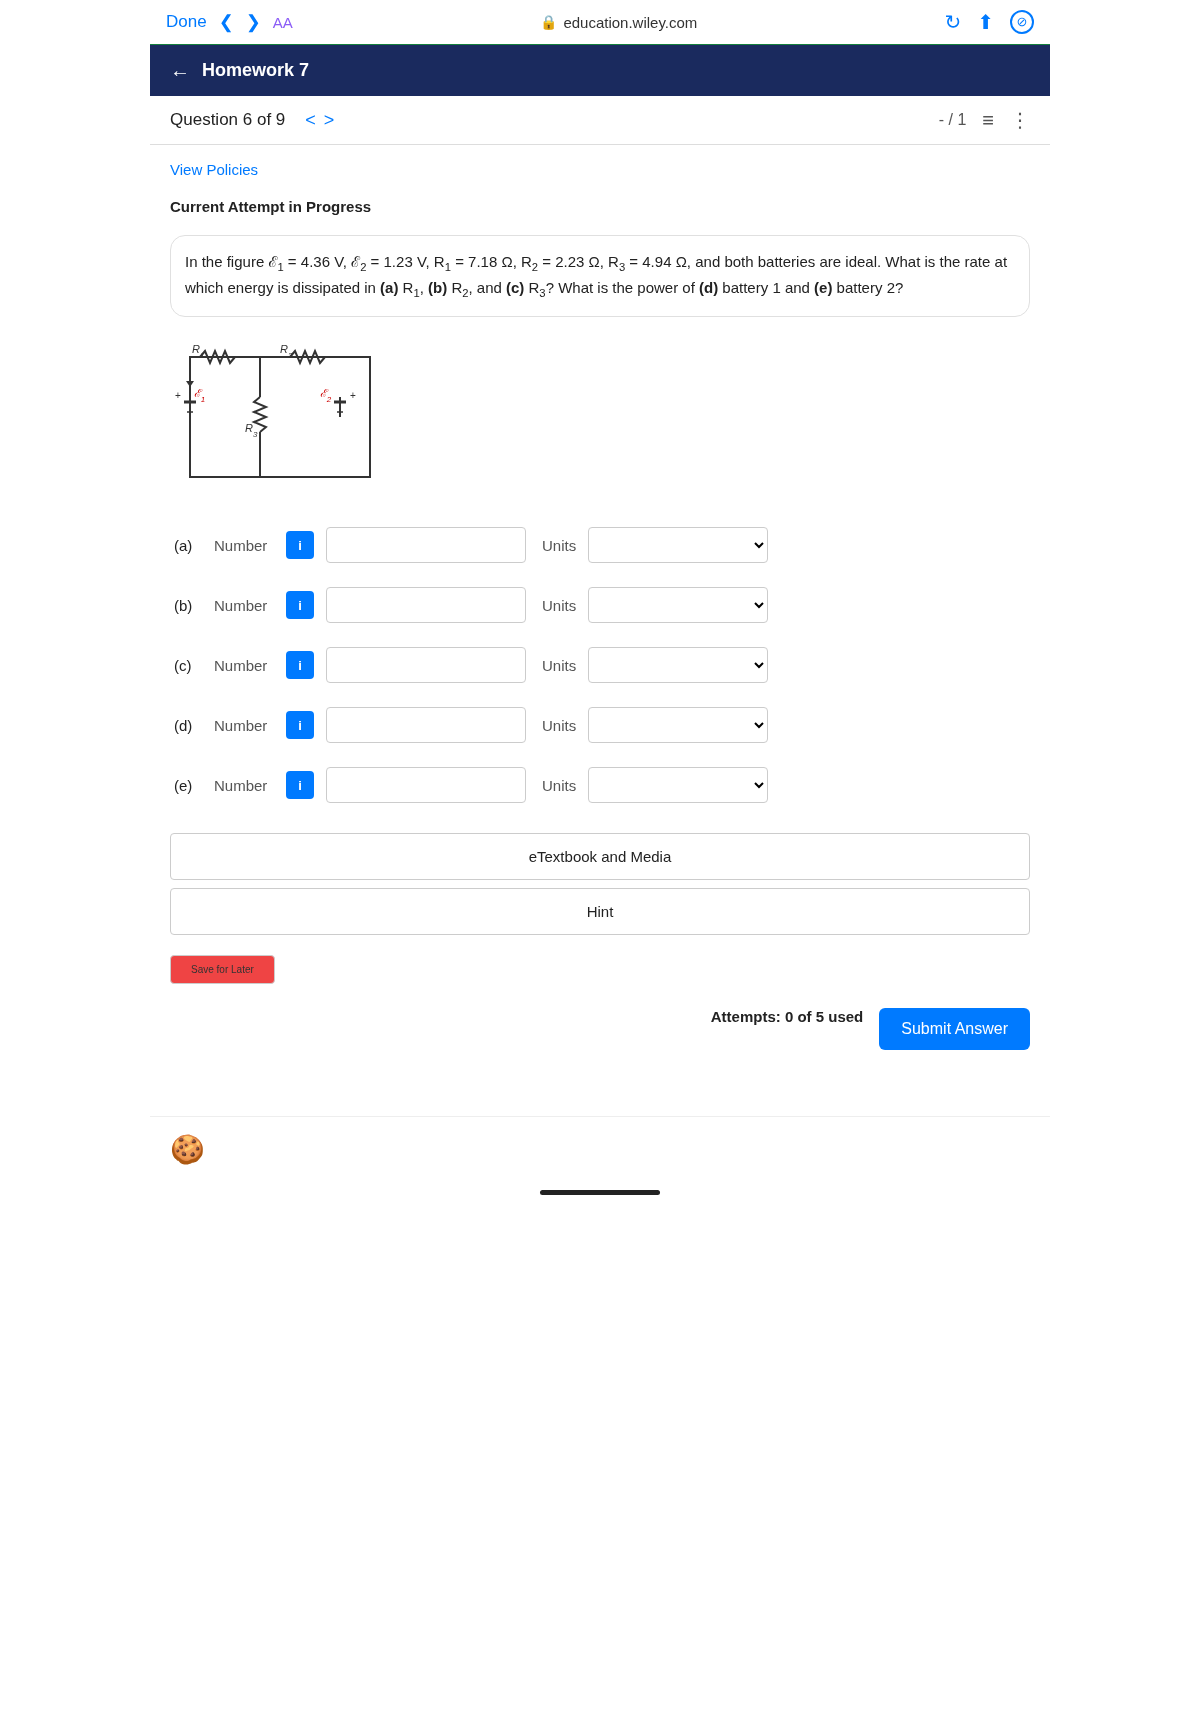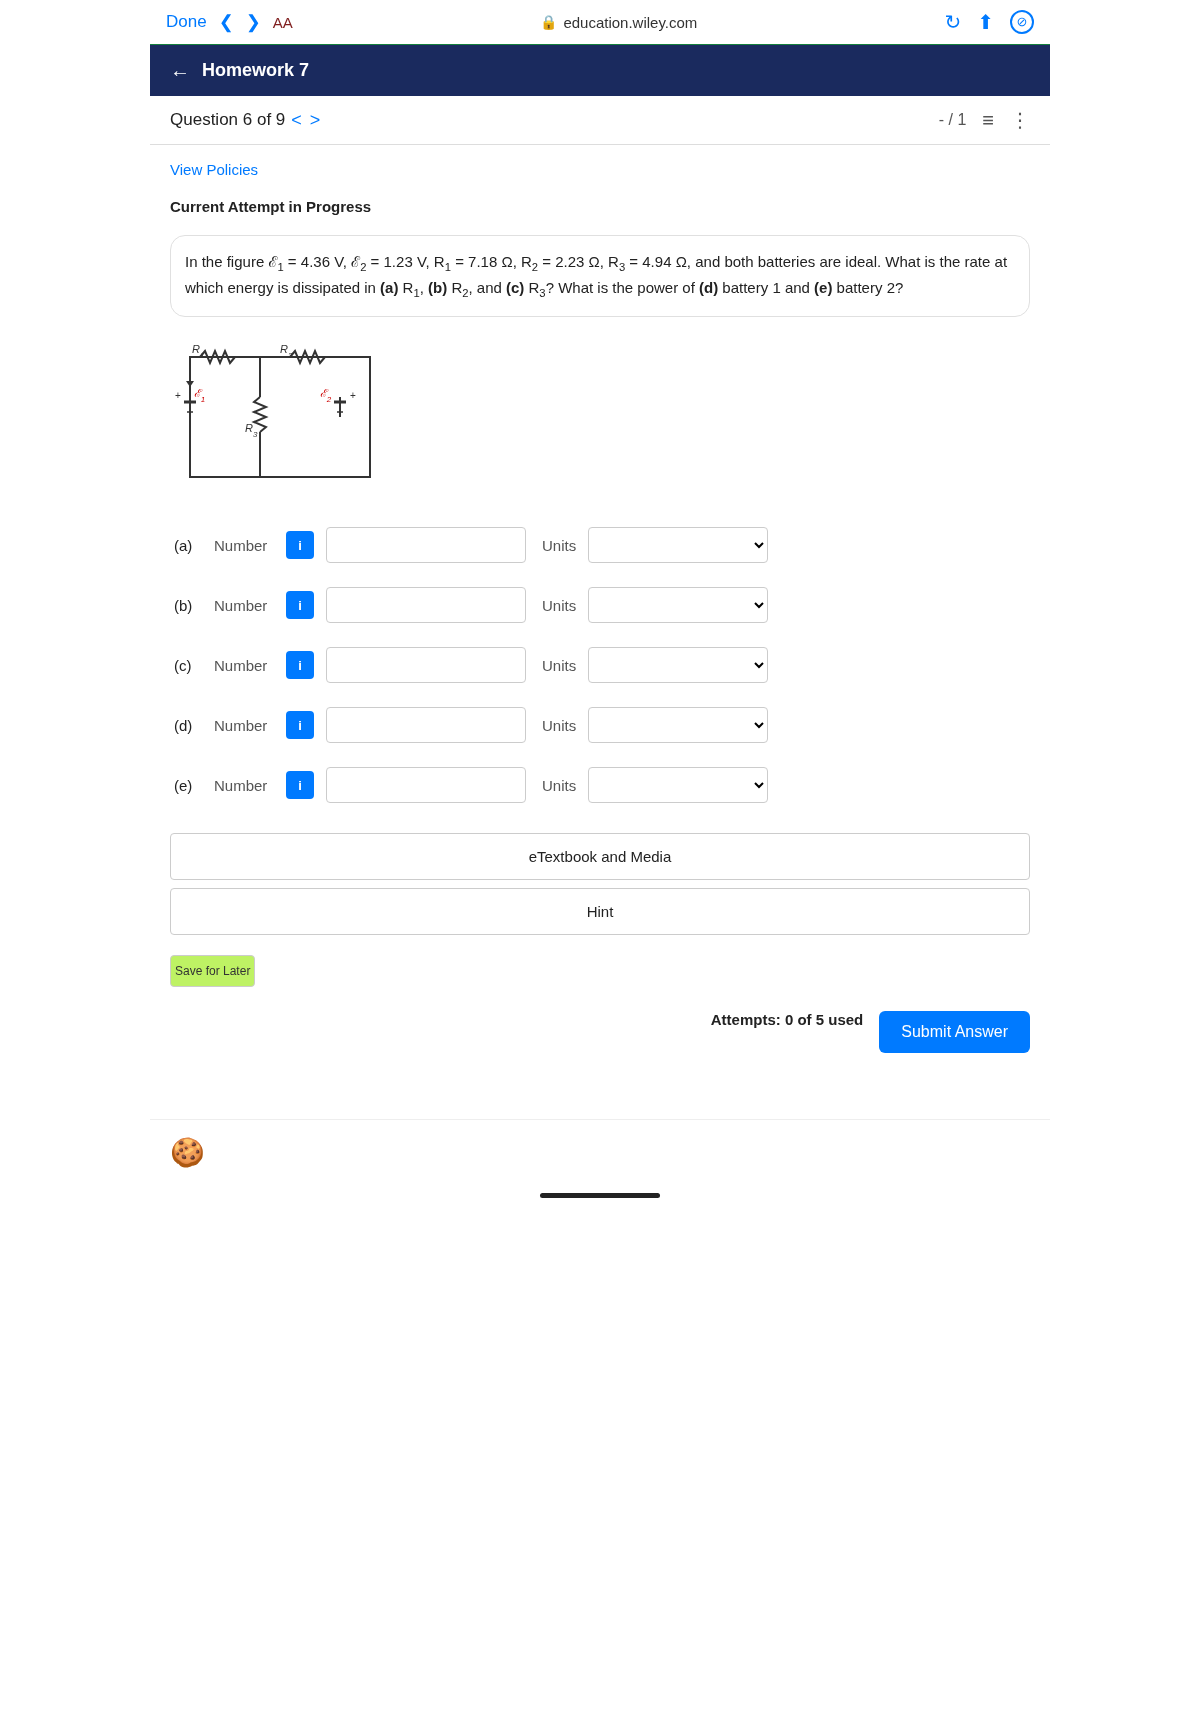--- a/index.html
+++ b/index.html
@@ -9,37 +9,37 @@
     .browser-bar {
       display: flex; align-items: center; justify-content: space-between;
       padding: 10px 16px; border-bottom: 1px solid #15803d; background: #fff;
     }
     .browser-bar-left { display: flex; align-items: center; gap: 12px; color: #007aff; font-size: 16px; }
     .browser-bar-center { font-size: 15px; color: #333; display: flex; align-items: center; gap: 6px; }
     .browser-bar-right { display: flex; align-items: center; gap: 16px; color: #007aff; font-size: 18px; }
     .lock-icon { color: #555; font-size: 14px; }
     .done-btn { color: #007aff; font-weight: 500; font-size: 17px; text-decoration: none; }
     .nav-arrow { color: #007aff; font-size: 18px; cursor: pointer; font-weight: 300; }
-    .aa-text { color: #7f1d1d; font-size: 15px; font-weight: 500; }
+    .aa-text { color: #8b5cf6; font-size: 15px; font-weight: 500; }
 
     
     .homework-header {
       background: #1a2a5e; color: white;
       padding: 14px 20px;
       display: flex; align-items: center; gap: 12px;
     }
     .back-arrow { font-size: 20px; color: white; }
     .homework-title { font-size: 18px; font-weight: 600; }
 
     
     .question-bar {
       display: flex; align-items: center; justify-content: space-between;
       padding: 12px 20px; border-bottom: 1px solid #ddd;
     }
-    .question-bar-left { display: flex; align-items: center; gap: 6px; }
+    .question-bar-left { display: flex; align-items: center; gap: 20px; }
     .question-number { font-size: 17px; color: #222; }
     .q-nav { display: flex; gap: 8px; }
     .q-nav span { color: #007aff; font-size: 18px; cursor: pointer; }
     .question-bar-right { display: flex; align-items: center; gap: 16px; }
     .score-text { color: #555; font-size: 16px; }
     .list-icon { font-size: 20px; color: #555; cursor: pointer; }
     .more-icon { font-size: 20px; color: #555; cursor: pointer; }
 
     
     .content { padding: 16px 20px; }
@@ -80,22 +80,22 @@
     
     .bottom-section { margin-top: 30px; }
     .collapsible-btn {
       width: 100%; text-align: center;
       background: #fff; border: 1px solid #ccc; border-radius: 4px;
       padding: 14px 16px; font-size: 15px; cursor: pointer;
       margin-bottom: 8px; color: #222;
     }
 
     .save-later-btn {
-      background: #bef264; border: 1px solid #ccc; border-radius: 4px;
-      padding: 8px 4px; font-size: 12px; cursor: pointer; color: #333;
+      background: #ef4444; border: 1px solid #ccc; border-radius: 4px;
+      padding: 8px 20px; font-size: 10px; cursor: pointer; color: #333;
     }
 
     .submit-row {
       display: flex; justify-content: flex-end; 
       gap: 16px; margin-top: 24px; padding-bottom: 40px;
     }
     .attempts-text { font-size: 15px; font-weight: 600; color: #222; }
     .submit-btn {
       background: #007aff; color: white; border: none;
       border-radius: 6px; padding: 12px 22px; font-size: 16px;

